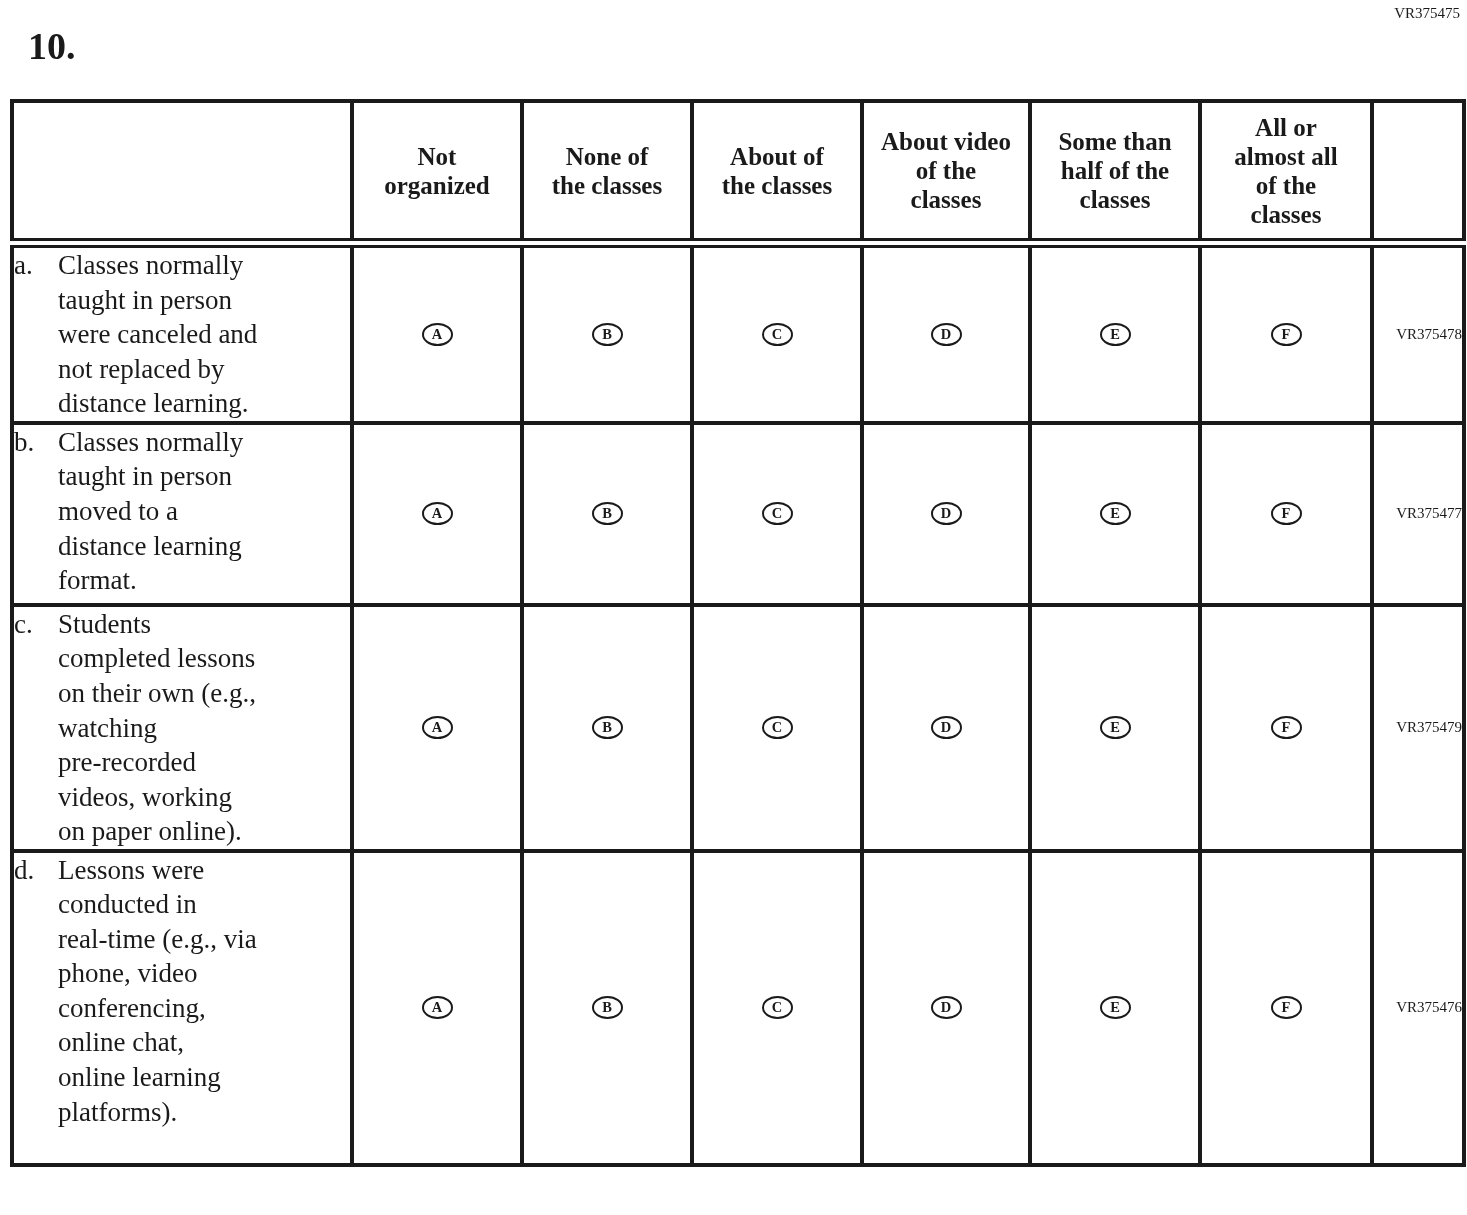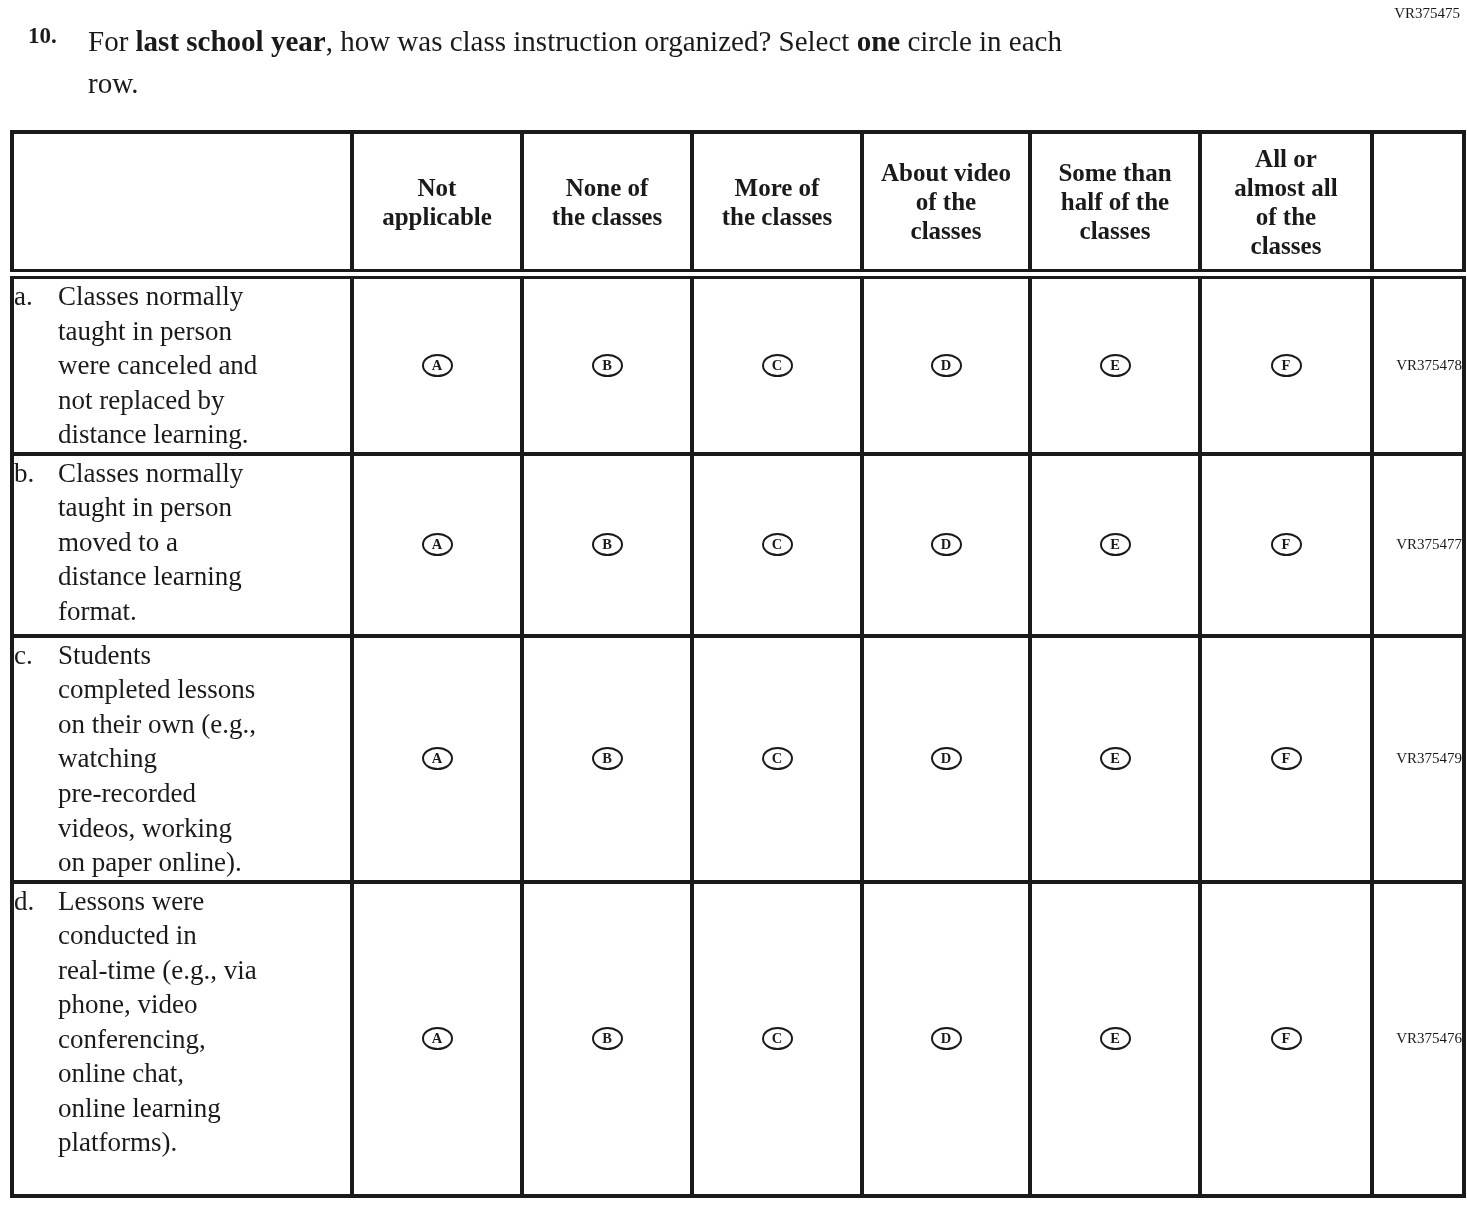--- a/index.html
+++ b/index.html
@@ -18,21 +18,21 @@
     font-size: 15px; letter-spacing: 0px;
   }
 
   
   .question {
     display: flex;
     margin: 20px 0 0 28px;
   }
   .q-num {
     flex: none; width: 60px;
-    font-weight: bold; font-size: 23px; line-height: 1.4;
+    font-weight: bold; font-size: 38px; line-height: 1.4;
   }
   .q-text {
     font-size: 29px; line-height: 1.45;
     max-width: 1190px;
     white-space: pre-line;
   }
   .seg-bold { font-weight: bold; }
 
   
   table.matrix {
@@ -89,43 +89,41 @@
 </style>
 </head>
 <body>
 
 <div class="page">
 
   <div class="form-code-top">VR375475</div>
 
   <div class="question">
     <div class="q-num">10.</div>
-    <div class="q-text"><span>For </span><span class="seg-bold">last school year</span><span>, how was class instruction organized? Select </span><span class="seg-bold">one</span><span> circle in each
-row.</span></div>
   </div>
 
   <table class="matrix">
     <colgroup>
       <col style="width:340px">
       <col style="width:170px">
         <col style="width:170px">
         <col style="width:170px">
       <col style="width:168px">
         <col style="width:170px">
         <col style="width:172px">
       <col style="width:92px">
     </colgroup>
     <thead>
       <tr>
         <th></th>
         <th>Not
-applicable</th>
+organized</th>
         <th>None of
 the classes</th>
-        <th>More of
+        <th>About of
 the classes</th>
         <th>About video
 of the
 classes</th>
         <th>Some than
 half of the
 classes</th>
         <th>All or
 almost all
 of the

